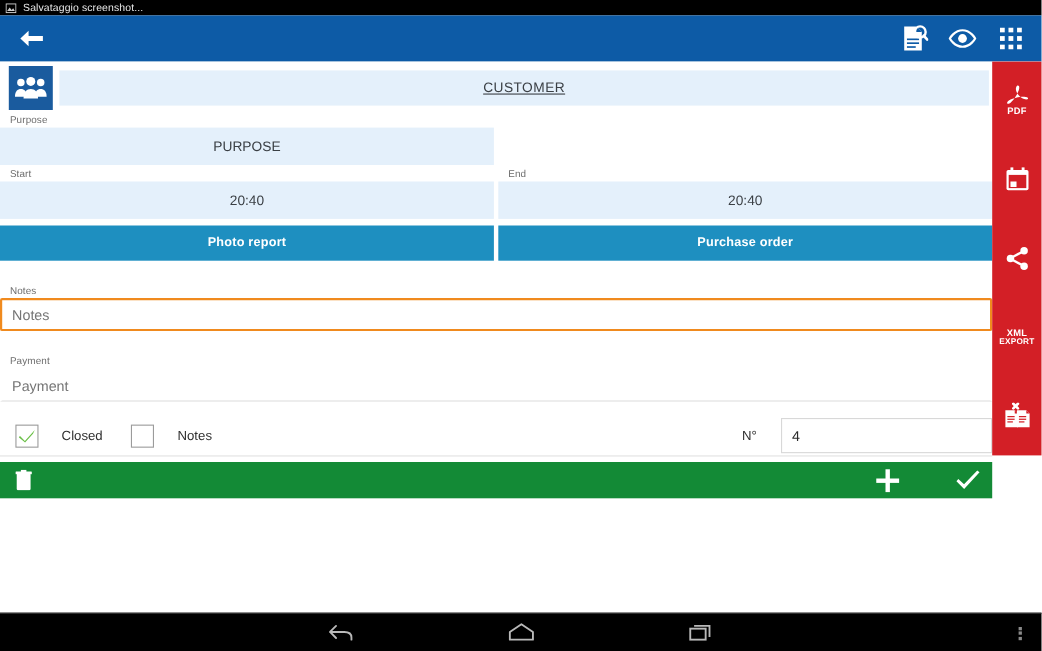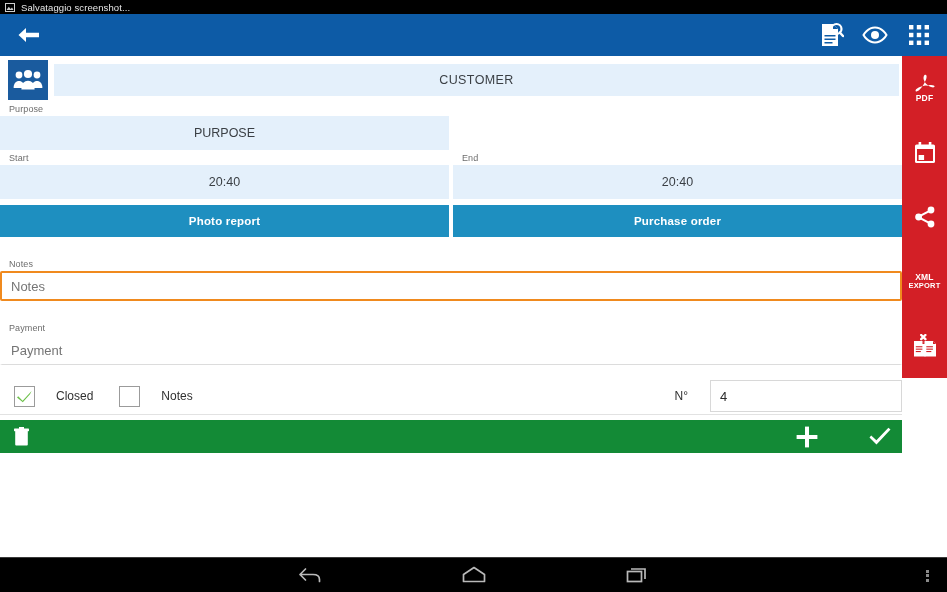--- a/index.html
+++ b/index.html
@@ -43,21 +43,21 @@
   
   .customer-row { display: flex; align-items: flex-start; padding: 3px 0 0 0; height: 45px; }
   .customer-icon {
     width: 40px; height: 40px; margin-left: 8px; margin-top: 1px;
     background: #1a5b9e; display: flex; align-items: center; justify-content: center;
     cursor: pointer; flex: none;
   }
   .customer-field {
     flex: 1; margin-left: 6px; margin-right: 3px; height: 32px; margin-top: 5px;
     background: #e4f0fb; display: flex; align-items: center; justify-content: center;
-    color: #3a3f44; font-size: 12.5px; letter-spacing: .4px; cursor: pointer;
+    color: #3a3f44; font-size: 12.5px; letter-spacing: .4px; cursor: pointer; text-decoration: underline;
   }
 
   
   .field-col { flex: 1; padding: 0; }
   .field-col + .field-col { margin-left: 4px; }
   .f-label {
     font-size: 9px; color: #6d6d6d; padding: 3px 0 2px 9px; letter-spacing: .1px;
   }
   .f-value {
     background: #e4f0fb; height: 34px;
@@ -105,21 +105,21 @@
   .green-bar {
     height: 33px; background: #138a36; display: flex; align-items: center;
     margin-top: 5px; padding: 0 10px 0 14px;
   }
   .green-bar .gb-spacer { flex: 1; }
   .gb-icon { display:flex; align-items:center; justify-content:center; cursor:pointer; }
   .gb-icon.plus { margin-right: 50px; }
 
   
   .red-rail {
-    position: absolute; right: 0; top: 0; width: 45px; height: 322px;
+    position: absolute; right: 0; top: 0; width: 45px; height: 358px;
     background: #d31f26;
     display: flex; flex-direction: column; align-items: center;
   }
   .rail-item {
     width: 45px; height: 74.8px;
     display: flex; flex-direction: column; align-items: center; justify-content: center;
     cursor: pointer; color: #fff;
   }
   .rail-text { font-size: 8.5px; font-weight: bold; letter-spacing: .2px; line-height: 1.05; text-align:center;}
   .rail-text.small { font-size: 7.5px; }

